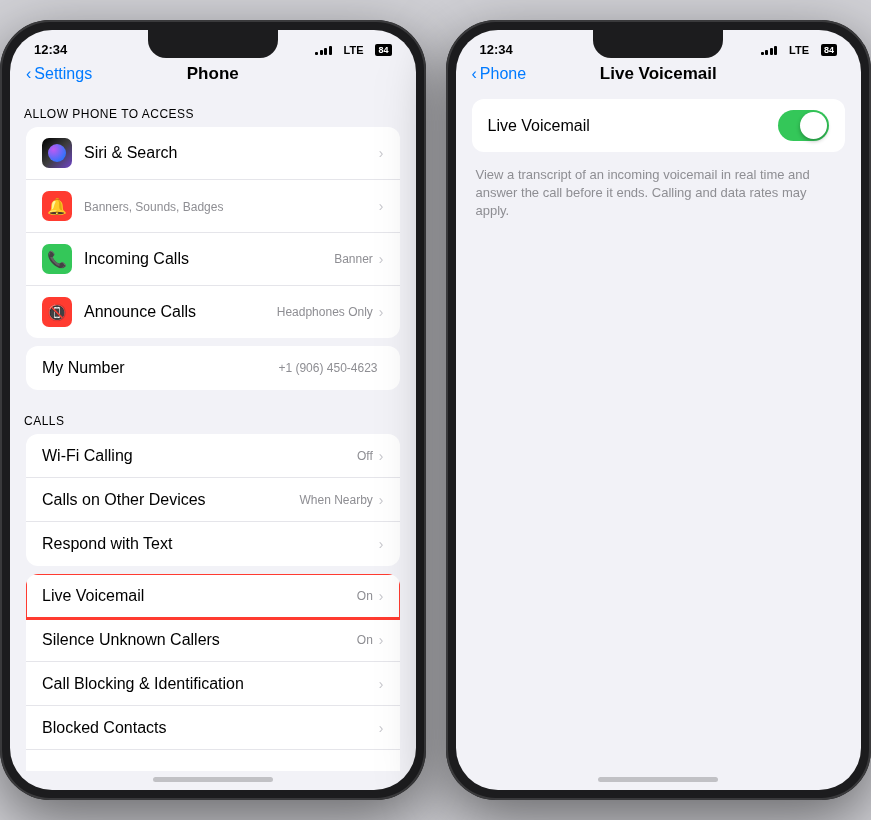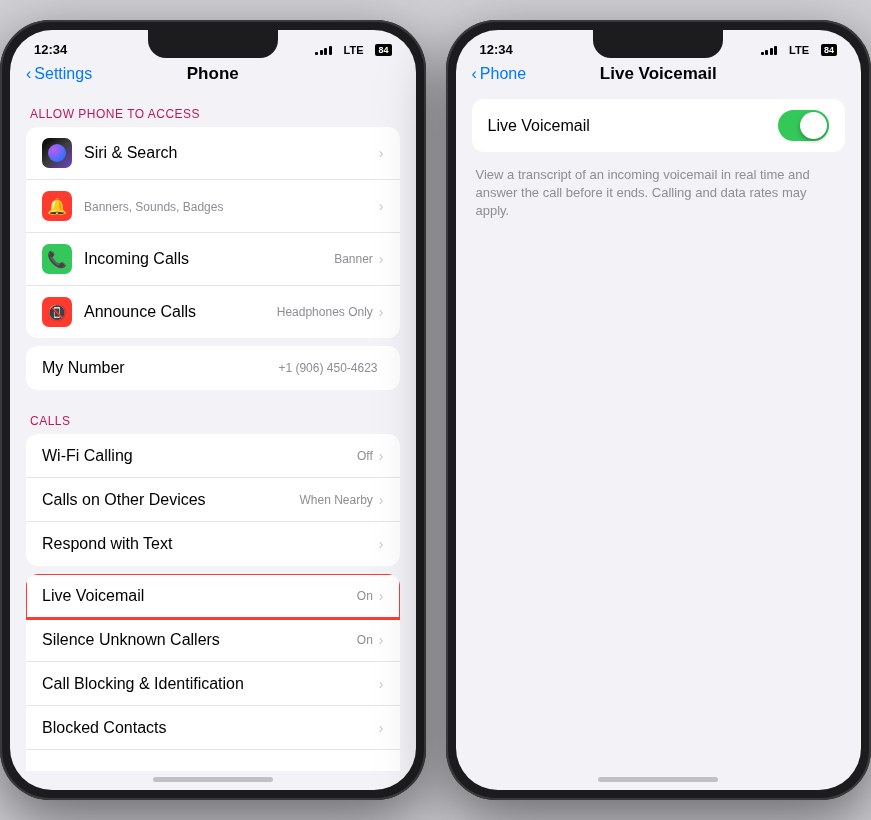--- a/index.html
+++ b/index.html
@@ -118,24 +118,24 @@
     
     .screen-content {
       overflow-y: auto;
       height: calc(100% - 80px);
       padding: 0 0 20px;
     }
 
     .section-header {
       font-size: 12px;
       font-weight: 400;
-      color: #be185d;
+      color: #000000;
       text-transform: uppercase;
       letter-spacing: 0.5px;
-      padding: 16px 20px 6px;
+      padding: 16px 14px 6px;
     }
 
     .settings-group {
       background: #fff;
       margin: 0 16px 8px;
       border-radius: 12px;
       overflow: hidden;
     }
 
     .settings-row {

